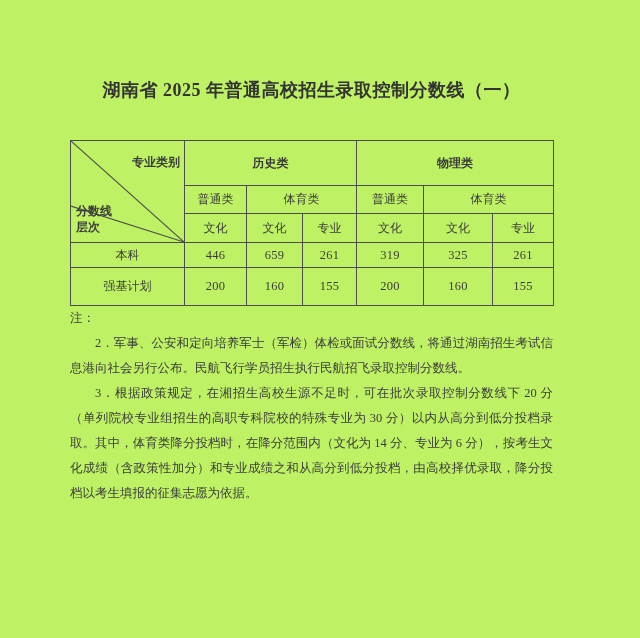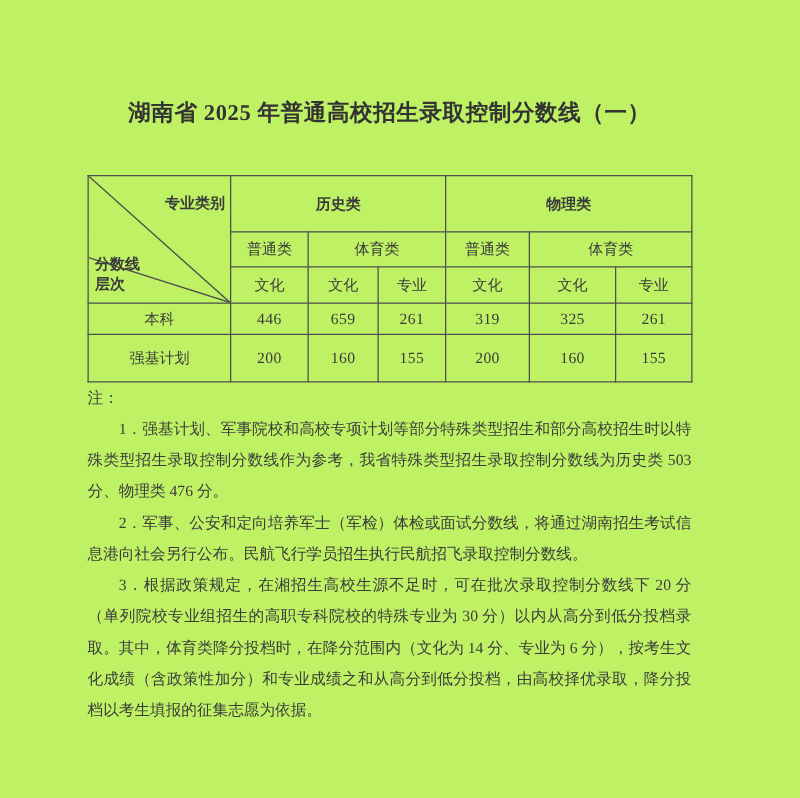--- a/index.html
+++ b/index.html
@@ -140,18 +140,17 @@
         <td class="score-value">155</td>
         <td class="score-value">200</td>
         <td class="score-value">160</td>
         <td class="score-value">155</td>
       </tr>
     </tbody>
   </table>
 
   <div class="notes">
     <p class="note-label">注：</p>
-    <p class="note-item">1．强基计划、军事院校和高校专项计划等部分特殊类型招生和部分高校招生时以特殊类型招生录取控制分数线作为参考，我省特殊类型招生录取控制分数线为历史类 503 分、物理类 476 分。</p>
     <p class="note-item">2．军事、公安和定向培养军士（军检）体检或面试分数线，将通过湖南招生考试信息港向社会另行公布。民航飞行学员招生执行民航招飞录取控制分数线。</p>
     <p class="note-item">3．根据政策规定，在湘招生高校生源不足时，可在批次录取控制分数线下 20 分（单列院校专业组招生的高职专科院校的特殊专业为 30 分）以内从高分到低分投档录取。其中，体育类降分投档时，在降分范围内（文化为 14 分、专业为 6 分），按考生文化成绩（含政策性加分）和专业成绩之和从高分到低分投档，由高校择优录取，降分投档以考生填报的征集志愿为依据。</p>
   </div>
 
 </div>
 
 </body></html>

